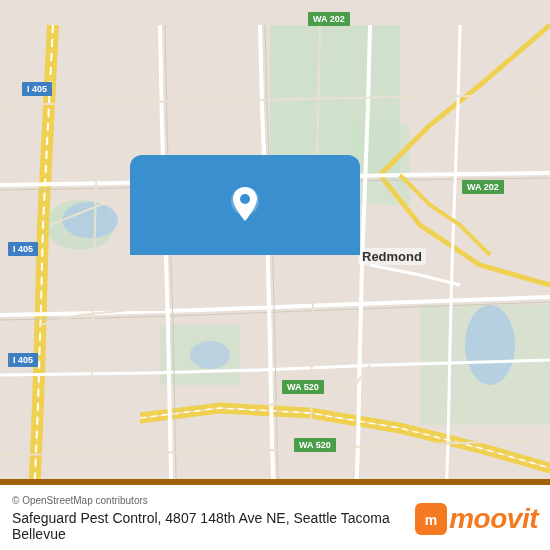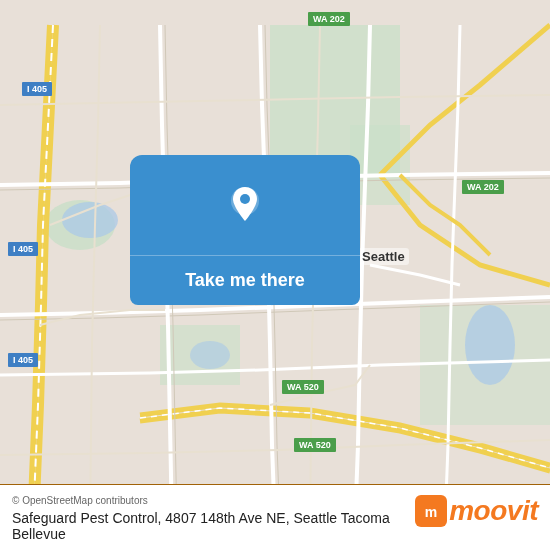--- a/index.html
+++ b/index.html
@@ -81,23 +81,23 @@
 
     
     #bottom-bar {
       position: absolute;
       bottom: 0;
       left: 0;
       right: 0;
       background: white;
       padding: 10px 12px 8px 12px;
       display: flex;
-      align-items: flex-start;
+      align-items: center;
       justify-content: space-between;
-      border-top: 1px solid #a16207;
+      border-top: 6px solid #a16207;
     }
 
     #bottom-bar-left {
       display: flex;
       flex-direction: column;
     }
 
     #osm-credit {
       font-size: 10px;
       color: #666;
@@ -201,32 +201,31 @@
   </svg>
 
   <div class="highway-badge" style="left:22px; top:82px;">I 405</div>
   <div class="highway-badge highway-badge-green" style="left:308px; top:12px;">WA 202</div>
   <div class="highway-badge highway-badge-green" style="left:462px; top:180px;">WA 202</div>
   <div class="highway-badge" style="left:8px; top:242px;">I 405</div>
   <div class="highway-badge" style="left:8px; top:353px;">I 405</div>
   <div class="highway-badge highway-badge-green" style="left:282px; top:380px;">WA 520</div>
   <div class="highway-badge highway-badge-green" style="left:294px; top:438px;">WA 520</div>
 
-  <div style="position:absolute; left:358px; top:248px; font-size:13px; font-weight:600; color:#333; background:rgba(255,255,255,0.5); padding:1px 4px; border-radius:3px;">Seattle</div>
+  <div style="position:absolute; left:358px; top:248px; font-size:13px; font-weight:600; color:#333; background:rgba(255,255,255,0.5); padding:1px 4px; border-radius:3px;">Redmond</div>
 
   <div id="cta-overlay">
     <div id="pin-container">
 
       <svg id="map-pin-icon" viewBox="0 0 44 44" width="44" height="44">
         <circle cx="22" cy="18" r="14" fill="white" opacity="0.25"></circle>
         <path d="M22 4 C15 4 10 9.5 10 16 C10 24 22 38 22 38 C22 38 34 24 34 16 C34 9.5 29 4 22 4Z" fill="white"></path>
         <circle cx="22" cy="16" r="5" fill="#3a8fcf"></circle>
       </svg>
     </div>
-    <button id="cta-button">Take me there</button>
   </div>
 
   <div id="bottom-bar">
     <div id="bottom-bar-left">
       <span id="osm-credit">© OpenStreetMap contributors</span>
       <span id="location-text">Safeguard Pest Control, 4807 148th Ave NE, Seattle Tacoma Bellevue</span>
     </div>
     <div id="moovit-logo">
 
       <svg width="32" height="32" viewBox="0 0 32 32">

